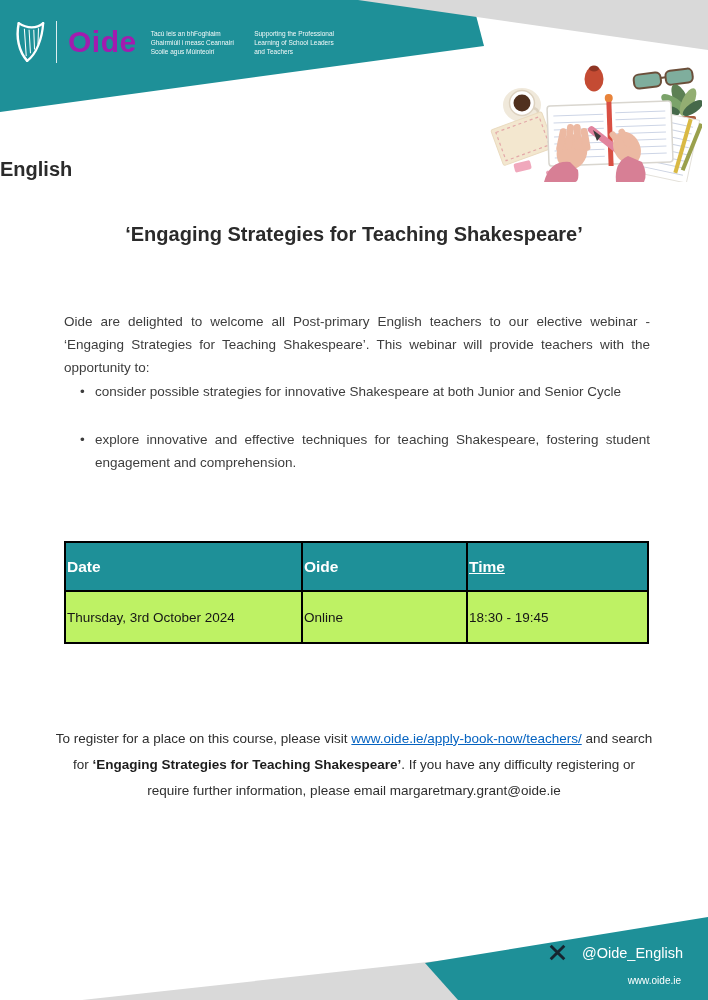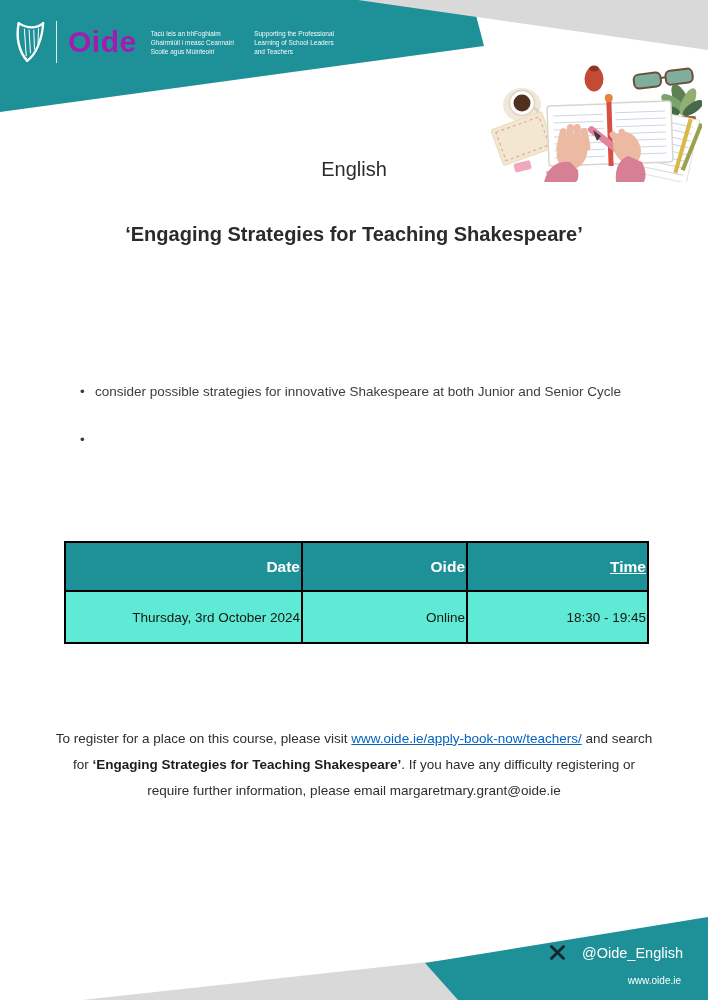--- a/index.html
+++ b/index.html
@@ -13,36 +13,36 @@
   
   .top-shapes{position:absolute;top:0;left:0;}
   .logo-block{position:absolute;top:20px;left:14px;display:flex;align-items:center;}
   .harp{margin-right:10px;}
   .logo-divider{width:1px;height:42px;background:rgba(255,255,255,.85);margin-right:11px;}
   .logo-word{color:#a21caf;font-size:30px;font-weight:bold;letter-spacing:.5px;margin-right:14px;}
   .tagline{color:#fff;font-size:6.5px;line-height:9px;margin-right:20px;opacity:.95;}
   
   .illo{position:absolute;top:56px;left:488px;}
   
-  .h-subject{position:absolute;top:158px;left:0;width:708px;text-align:center;
-    font-size:20px;font-weight:normal;color:#2b2b2b;}
+  .h-subject{position:absolute;top:158px;left:0;width:708px;text-align:left;
+    font-size:20px;font-weight:bold;color:#2b2b2b;}
   .h-webinar{position:absolute;top:219px;left:0;width:708px;text-align:center;
     font-size:20px;font-weight:bold;color:#2b2b2b;line-height:30px;}
   
   .intro{position:absolute;top:296px;left:64px;width:586px;
     font-size:13.5px;line-height:23px;text-align:justify;}
   .bullets{position:absolute;top:380px;left:64px;width:586px;margin:0;padding:0;list-style:none;}
   .bullets li{position:relative;padding-left:31px;font-size:13.5px;line-height:23px;
     text-align:justify;margin-bottom:25px;}
   .bullets .marker{position:absolute;left:16px;top:0;font-size:13.5px;}
   
   .session-table{position:absolute;top:541px;left:64px;border-collapse:collapse;}
-  .session-table th,.session-table td{border:2px solid #000;text-align:right;vertical-align:middle;}
+  .session-table th,.session-table td{border:2px solid #000;text-align:left;vertical-align:middle;}
   .session-table th{background:#1e9098;color:#fff;font-size:15.5px;font-weight:bold;height:45px;}
-  .session-table td{background:#5eead4;color:#161616;font-size:13.5px;height:48px;}
+  .session-table td{background:#bef264;color:#161616;font-size:13.5px;height:48px;}
   .col-date{width:233px;}.col-venue{width:161px;}.col-time{width:177px;text-decoration:underline;}
   
   .register{position:absolute;top:712px;left:54px;width:600px;text-align:center;
     font-size:13.5px;line-height:26px;color:#2e2e2e;}
   .register a{color:#0563c1;font-weight:normal;text-decoration:underline;cursor:pointer;}
   .register b{color:#1d1d1d;}
   
   .bottom-shapes{position:absolute;bottom:0;left:0;}
   .footer-handle{position:absolute;top:944px;right:25px;display:flex;align-items:center;gap:16px;
     color:#fff;font-size:14.5px;}
@@ -160,28 +160,30 @@
       <rect x="134" y="72" width="6.5" height="20" rx="3" fill="#ecb9a2" transform="rotate(-30 137 82)"></rect>
       <path d="M128 126 q-2 -20 12 -26 l14 6 q6 12 2 20 Z" fill="#d77f95"></path>
     </g>
   </svg>
 
   <div class="h-subject">English</div>
   <div class="h-webinar">
     <div>‘Engaging Strategies for Teaching Shakespeare’</div>
   </div>
 
+  <p class="intro">Oide are delighted to welcome all Post-primary English teachers to our elective webinar - ‘Engaging Strategies for Teaching Shakespeare’. This webinar will provide teachers with the opportunity to:</p>
 
   <ul class="bullets">
     <li>
       <span class="marker">•</span>
       <span>consider possible strategies for innovative Shakespeare at both Junior and Senior Cycle</span>
     </li>
     <li>
       <span class="marker">•</span>
+      <span>explore innovative and effective techniques for teaching Shakespeare, fostering student engagement and comprehension.</span>
     </li>
   </ul>
 
   <table class="session-table">
     <thead>
       <tr>
         <th class="col-date">Date</th>
         <th class="col-venue">Oide</th>
         <th class="col-time">Time</th>
       </tr>

